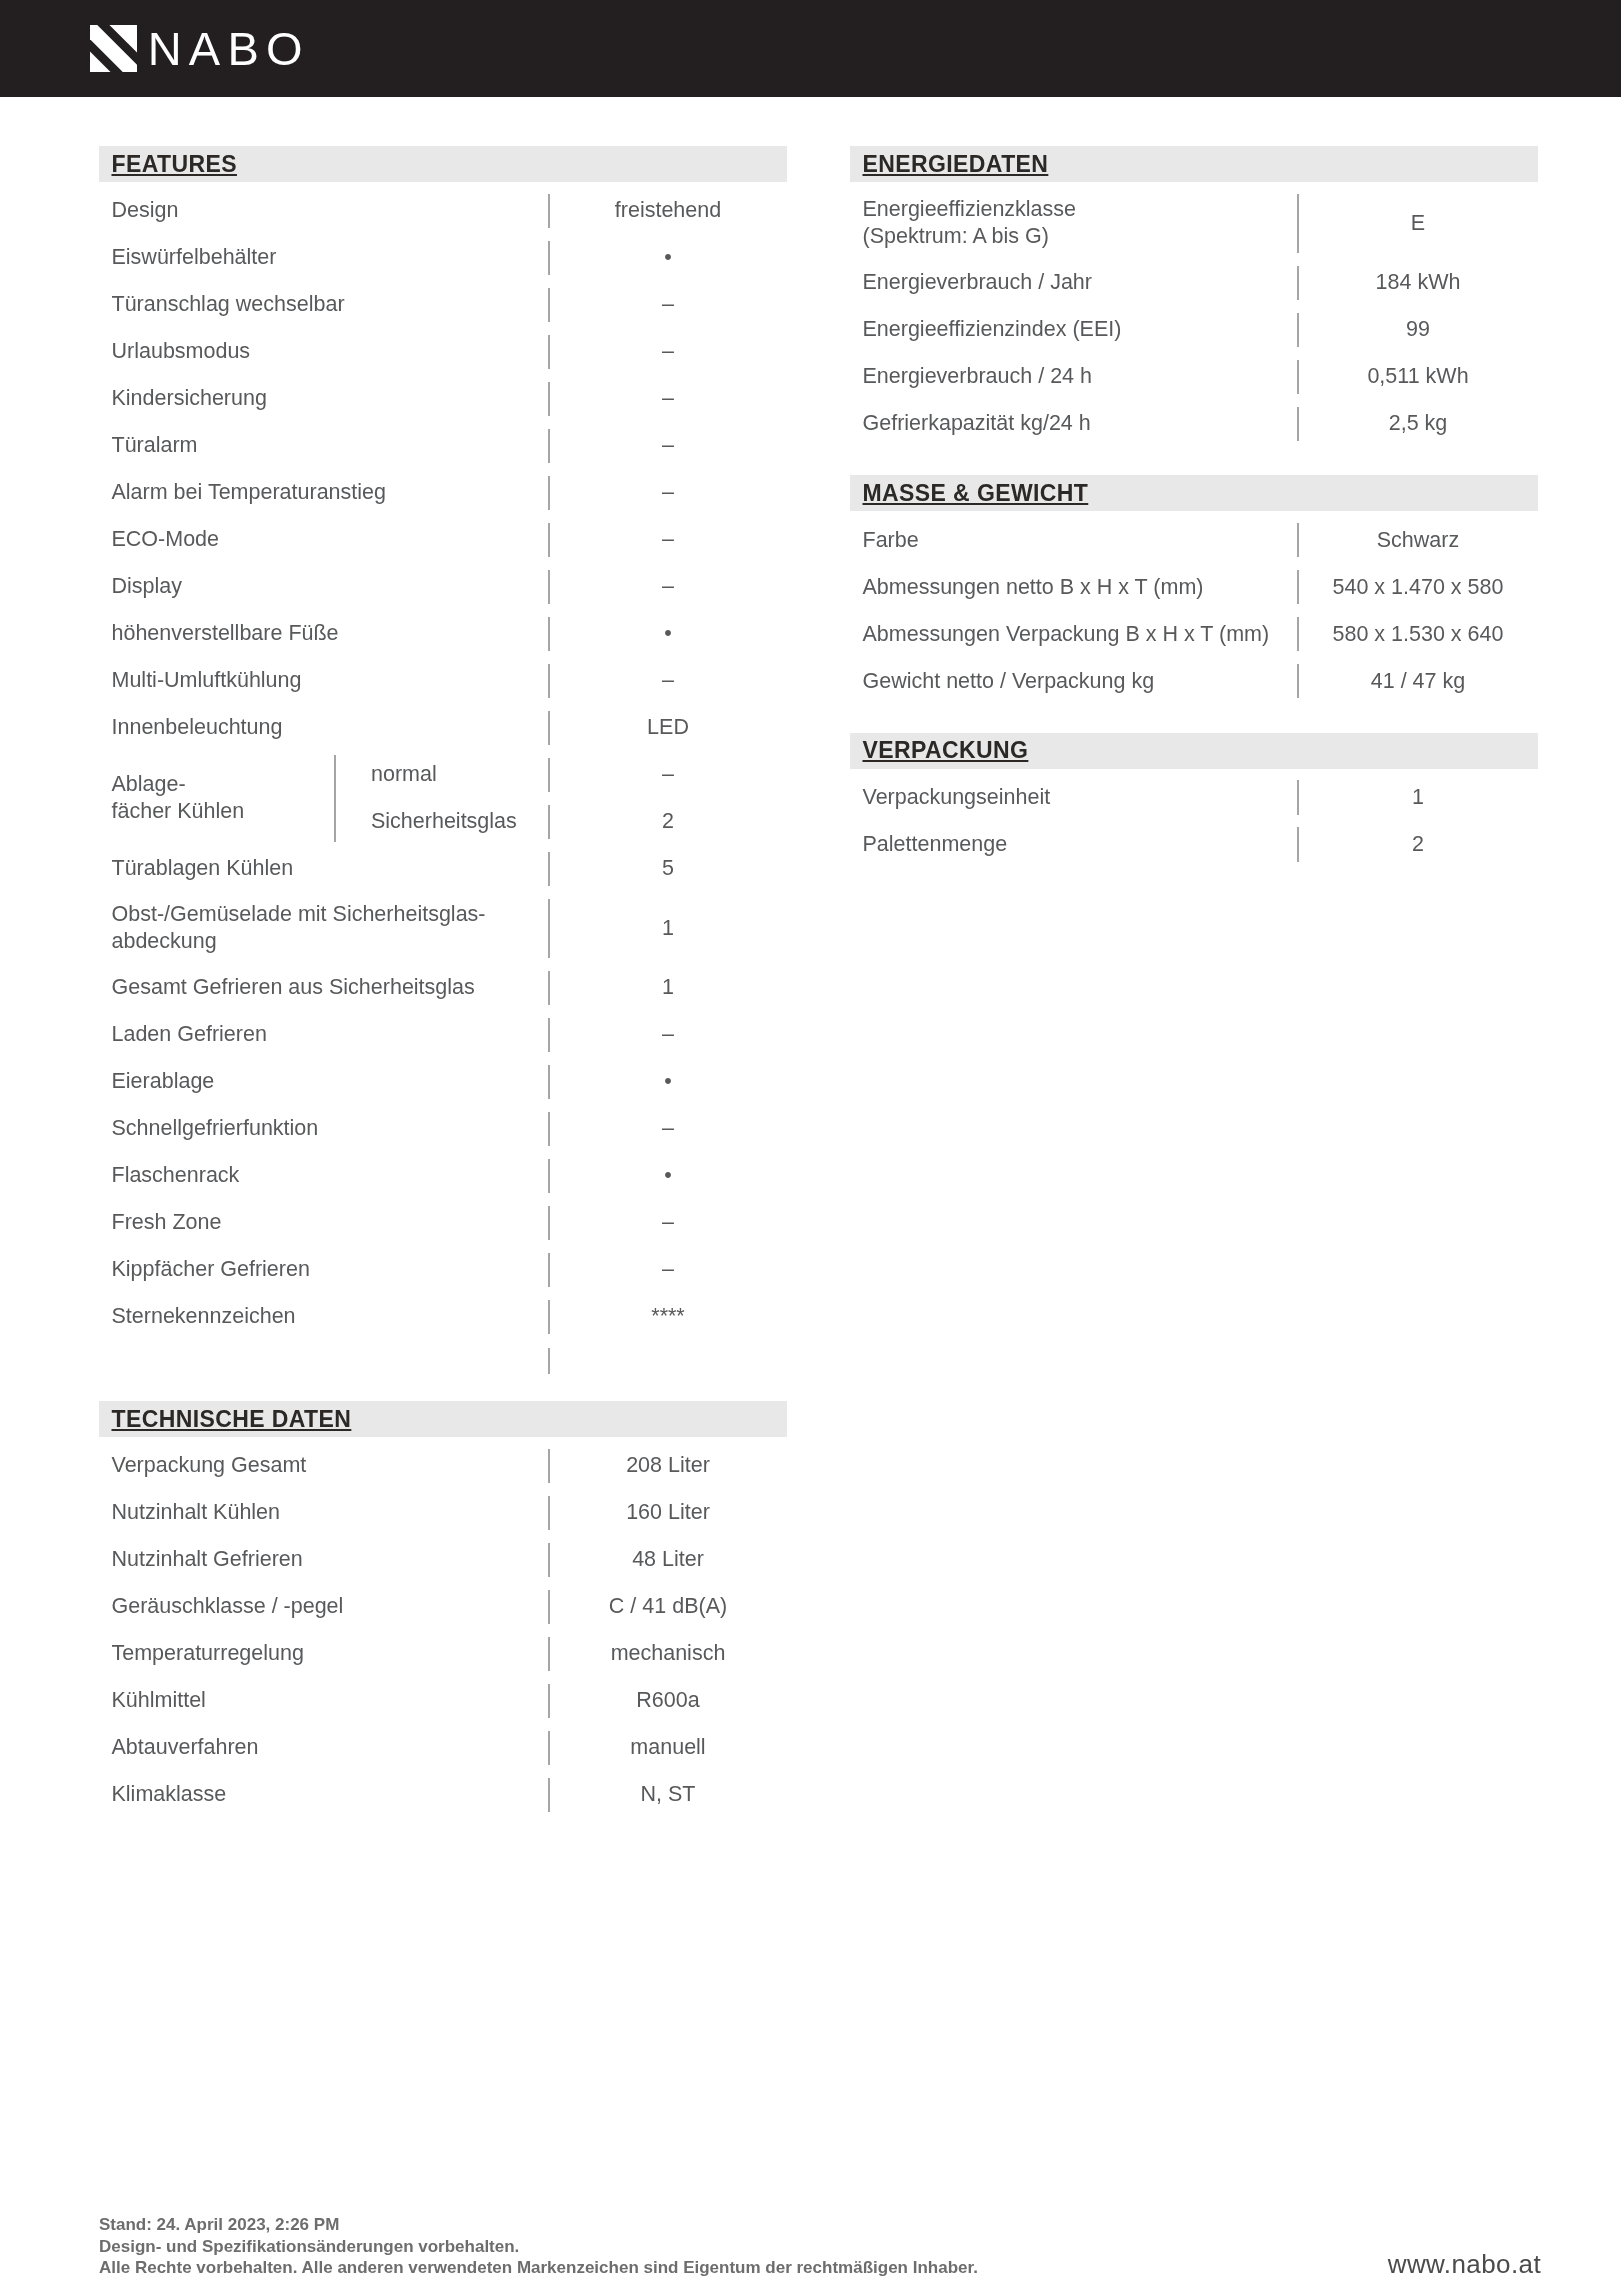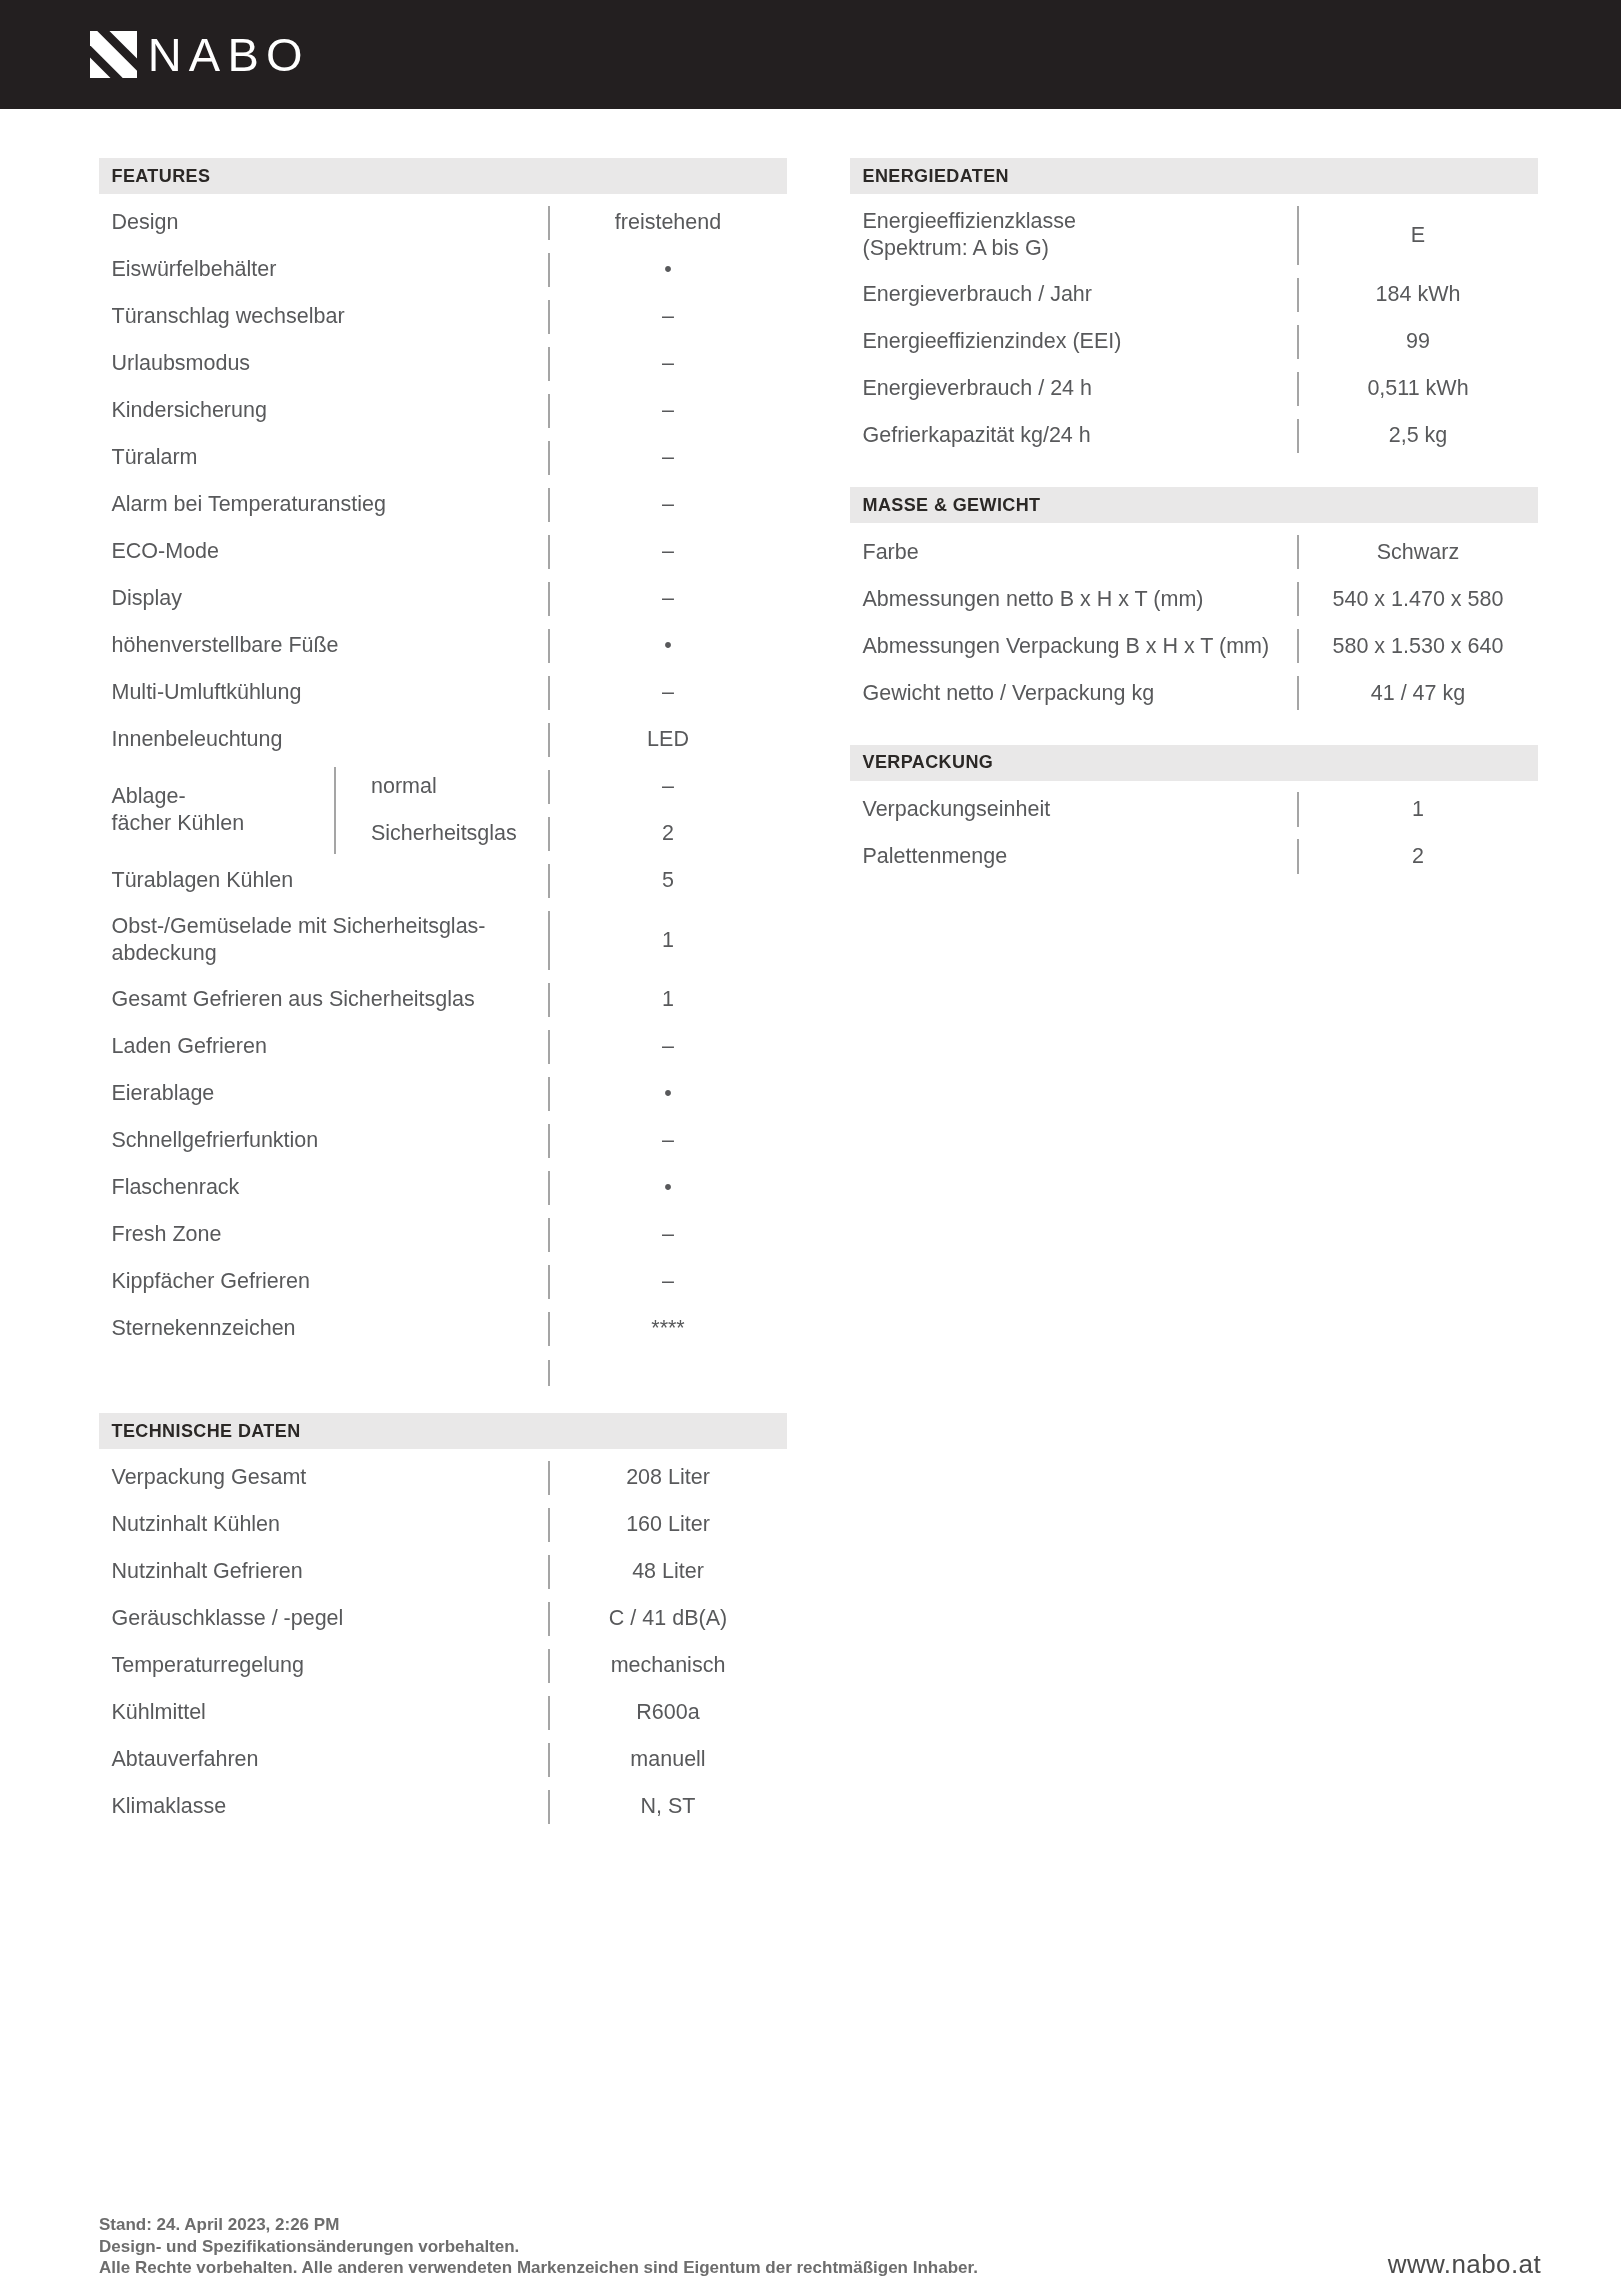--- a/index.html
+++ b/index.html
@@ -10,33 +10,33 @@
     --divider:#a5a5a5;
     --footer-text:#6d6d6d;
     --website-text:#4b4b4b;
   }
   html,body{margin:0;padding:0;}
   body{
     width:1622px;height:2293px;position:relative;overflow:hidden;
     background:#ffffff;font-family:"Liberation Sans",sans-serif;
   }
   
-  .topbar{height:109px;background:var(--brand-black);display:flex;align-items:center;padding-left:90px;box-sizing:border-box;}
+  .topbar{height:97px;background:var(--brand-black);display:flex;align-items:center;padding-left:90px;box-sizing:border-box;}
   .logo{display:flex;align-items:center;gap:10.7px;}
   .logo svg{display:block;}
   .brand-text{color:#ffffff;font-size:47px;font-weight:300;letter-spacing:7.2px;line-height:1;}
 
   
   .main{display:flex;gap:63px;padding:49px 81px 0 99px;align-items:flex-start;}
   .col{flex:0 0 688px;display:flex;flex-direction:column;min-width:0;}
   .col-left .section + .section{margin-top:19.7px;}
   .col-right .section + .section{margin-top:28px;}
 
   .sec-bar{height:36px;background:var(--bar-bg);display:flex;align-items:center;padding:0 12.5px;}
-  .sec-title{font-size:18px;font-weight:700;color:var(--head-text);letter-spacing:0.4px;}
+  .sec-title{font-size:23px;font-weight:700;color:var(--head-text);letter-spacing:0.4px;text-decoration:underline;}
 
   .rows{margin-top:5.4px;display:flex;flex-direction:column;}
   .row{display:flex;align-items:stretch;min-height:47px;justify-content:space-between;}
   .cell{font-size:21.5px;color:var(--body-text);}
   .label{flex:1;display:flex;align-items:center;padding:9px 18px 9px 12.5px;line-height:27px;white-space:pre-line;box-sizing:border-box;min-width:0;}
   .value{width:238px;box-sizing:border-box;position:relative;display:flex;align-items:center;justify-content:center;text-align:center;padding:9px 7.2px;line-height:27px;}
   .value::before{content:"";position:absolute;left:-0.9px;top:6.3px;bottom:6.3px;width:1.8px;background:var(--divider);}
   .col-right .value{width:240px;}
   .row.empty{min-height:41px;}
   .row.empty .value::before{top:7.2px;bottom:7.2px;}

